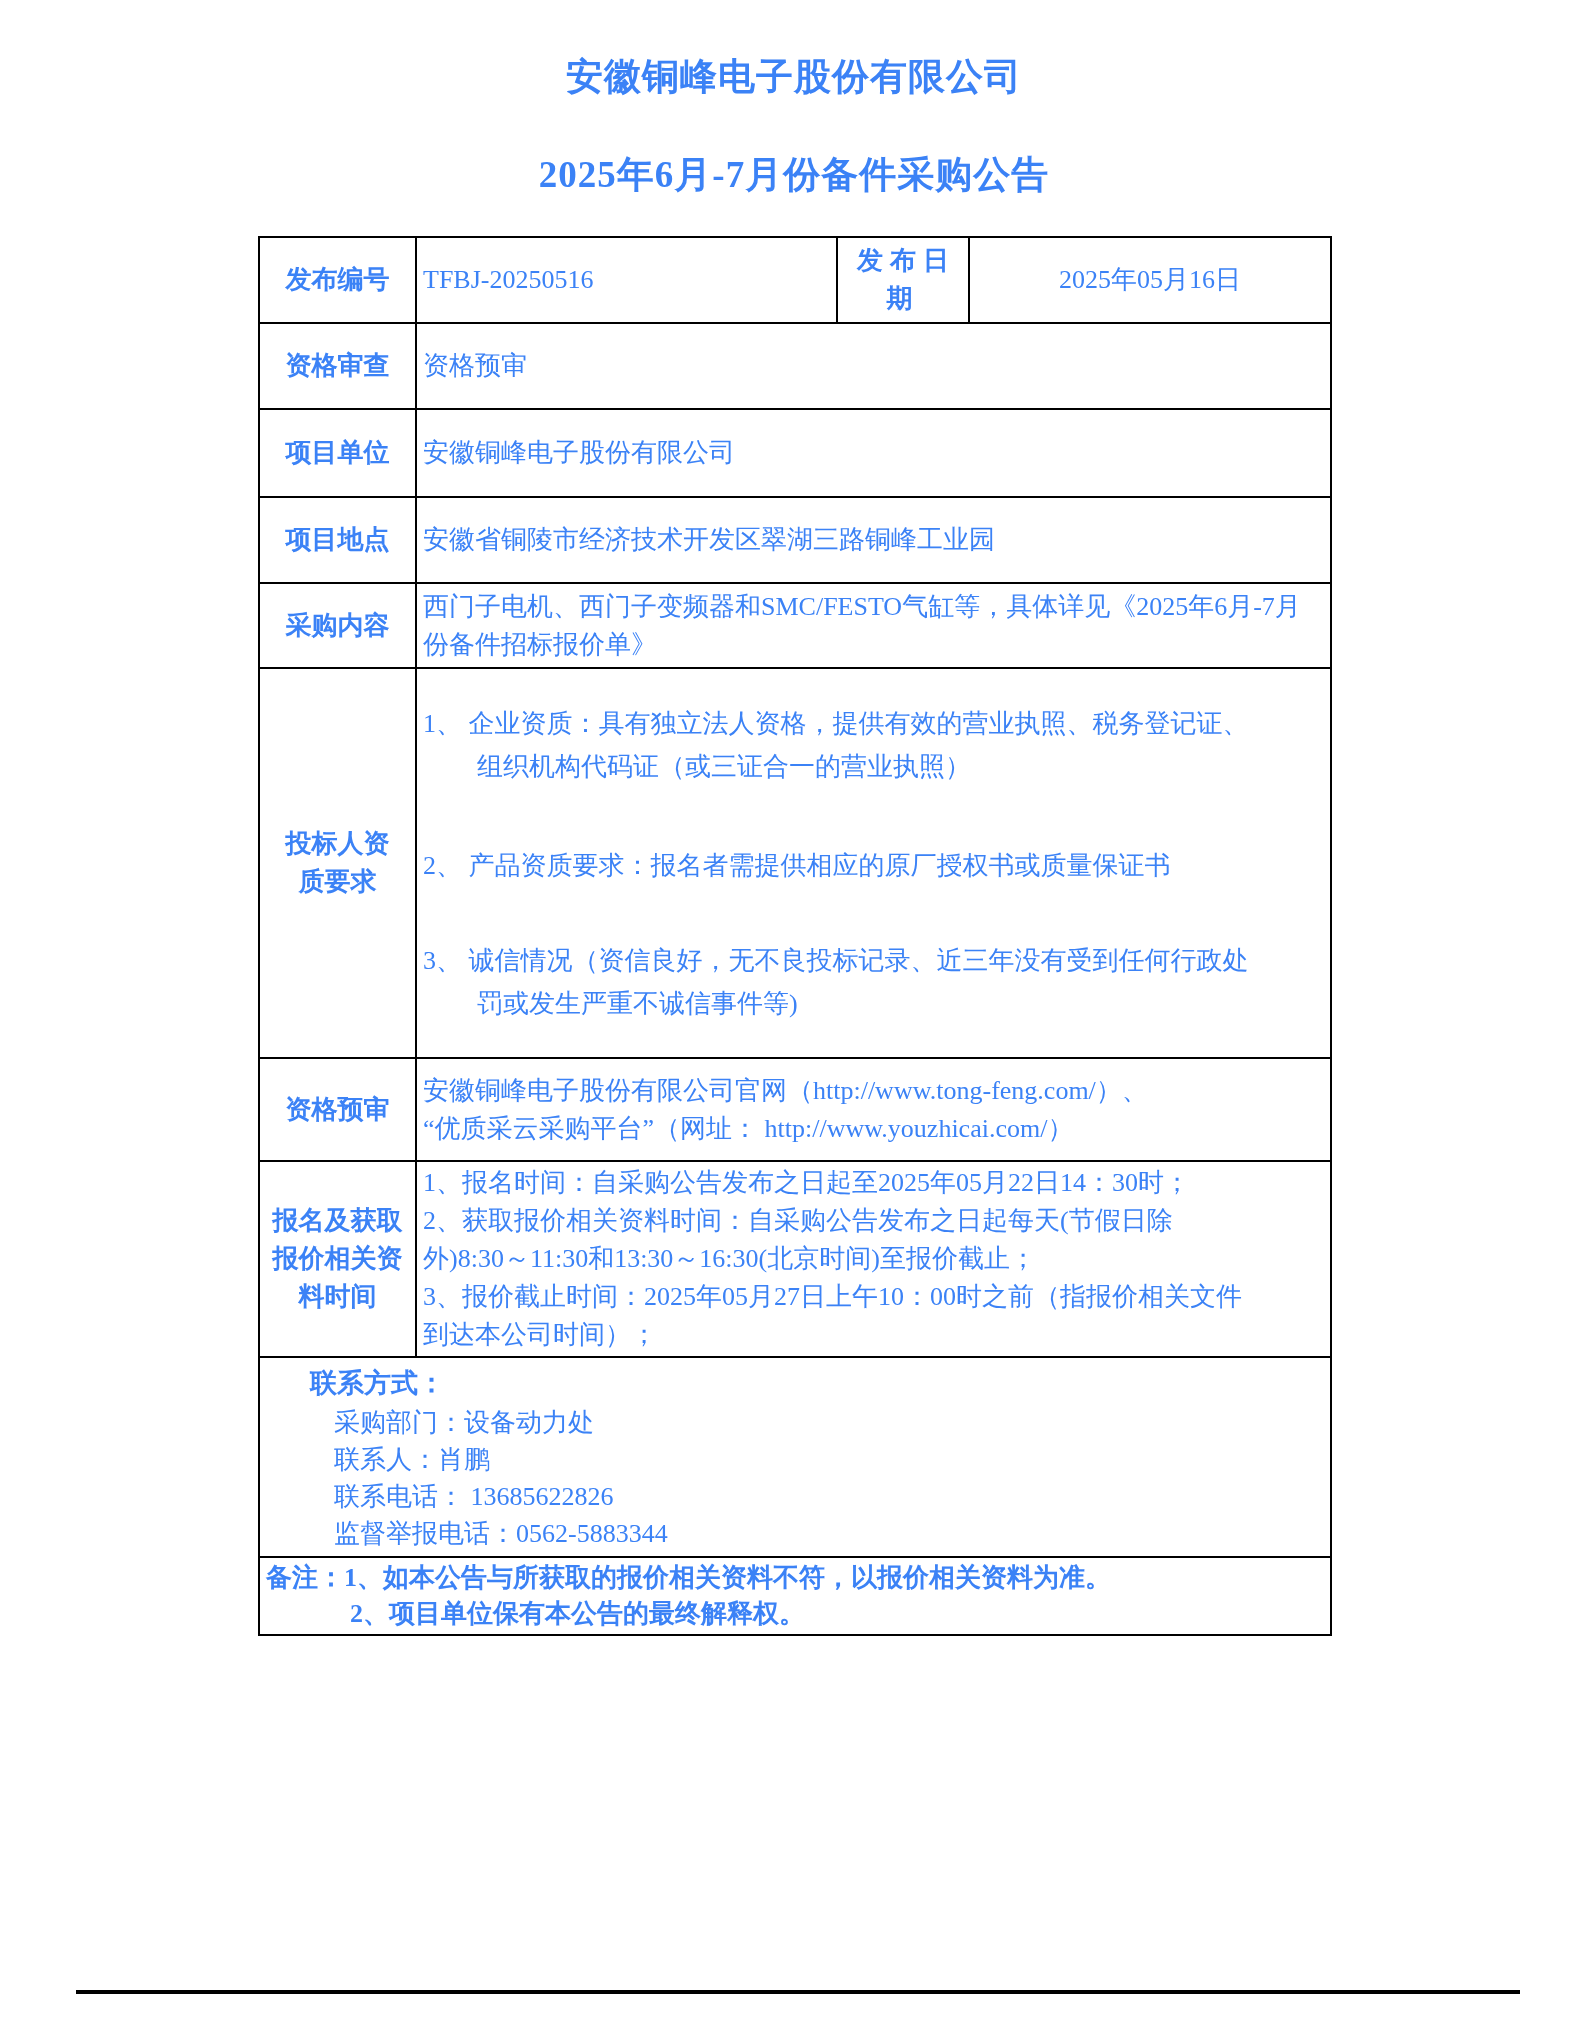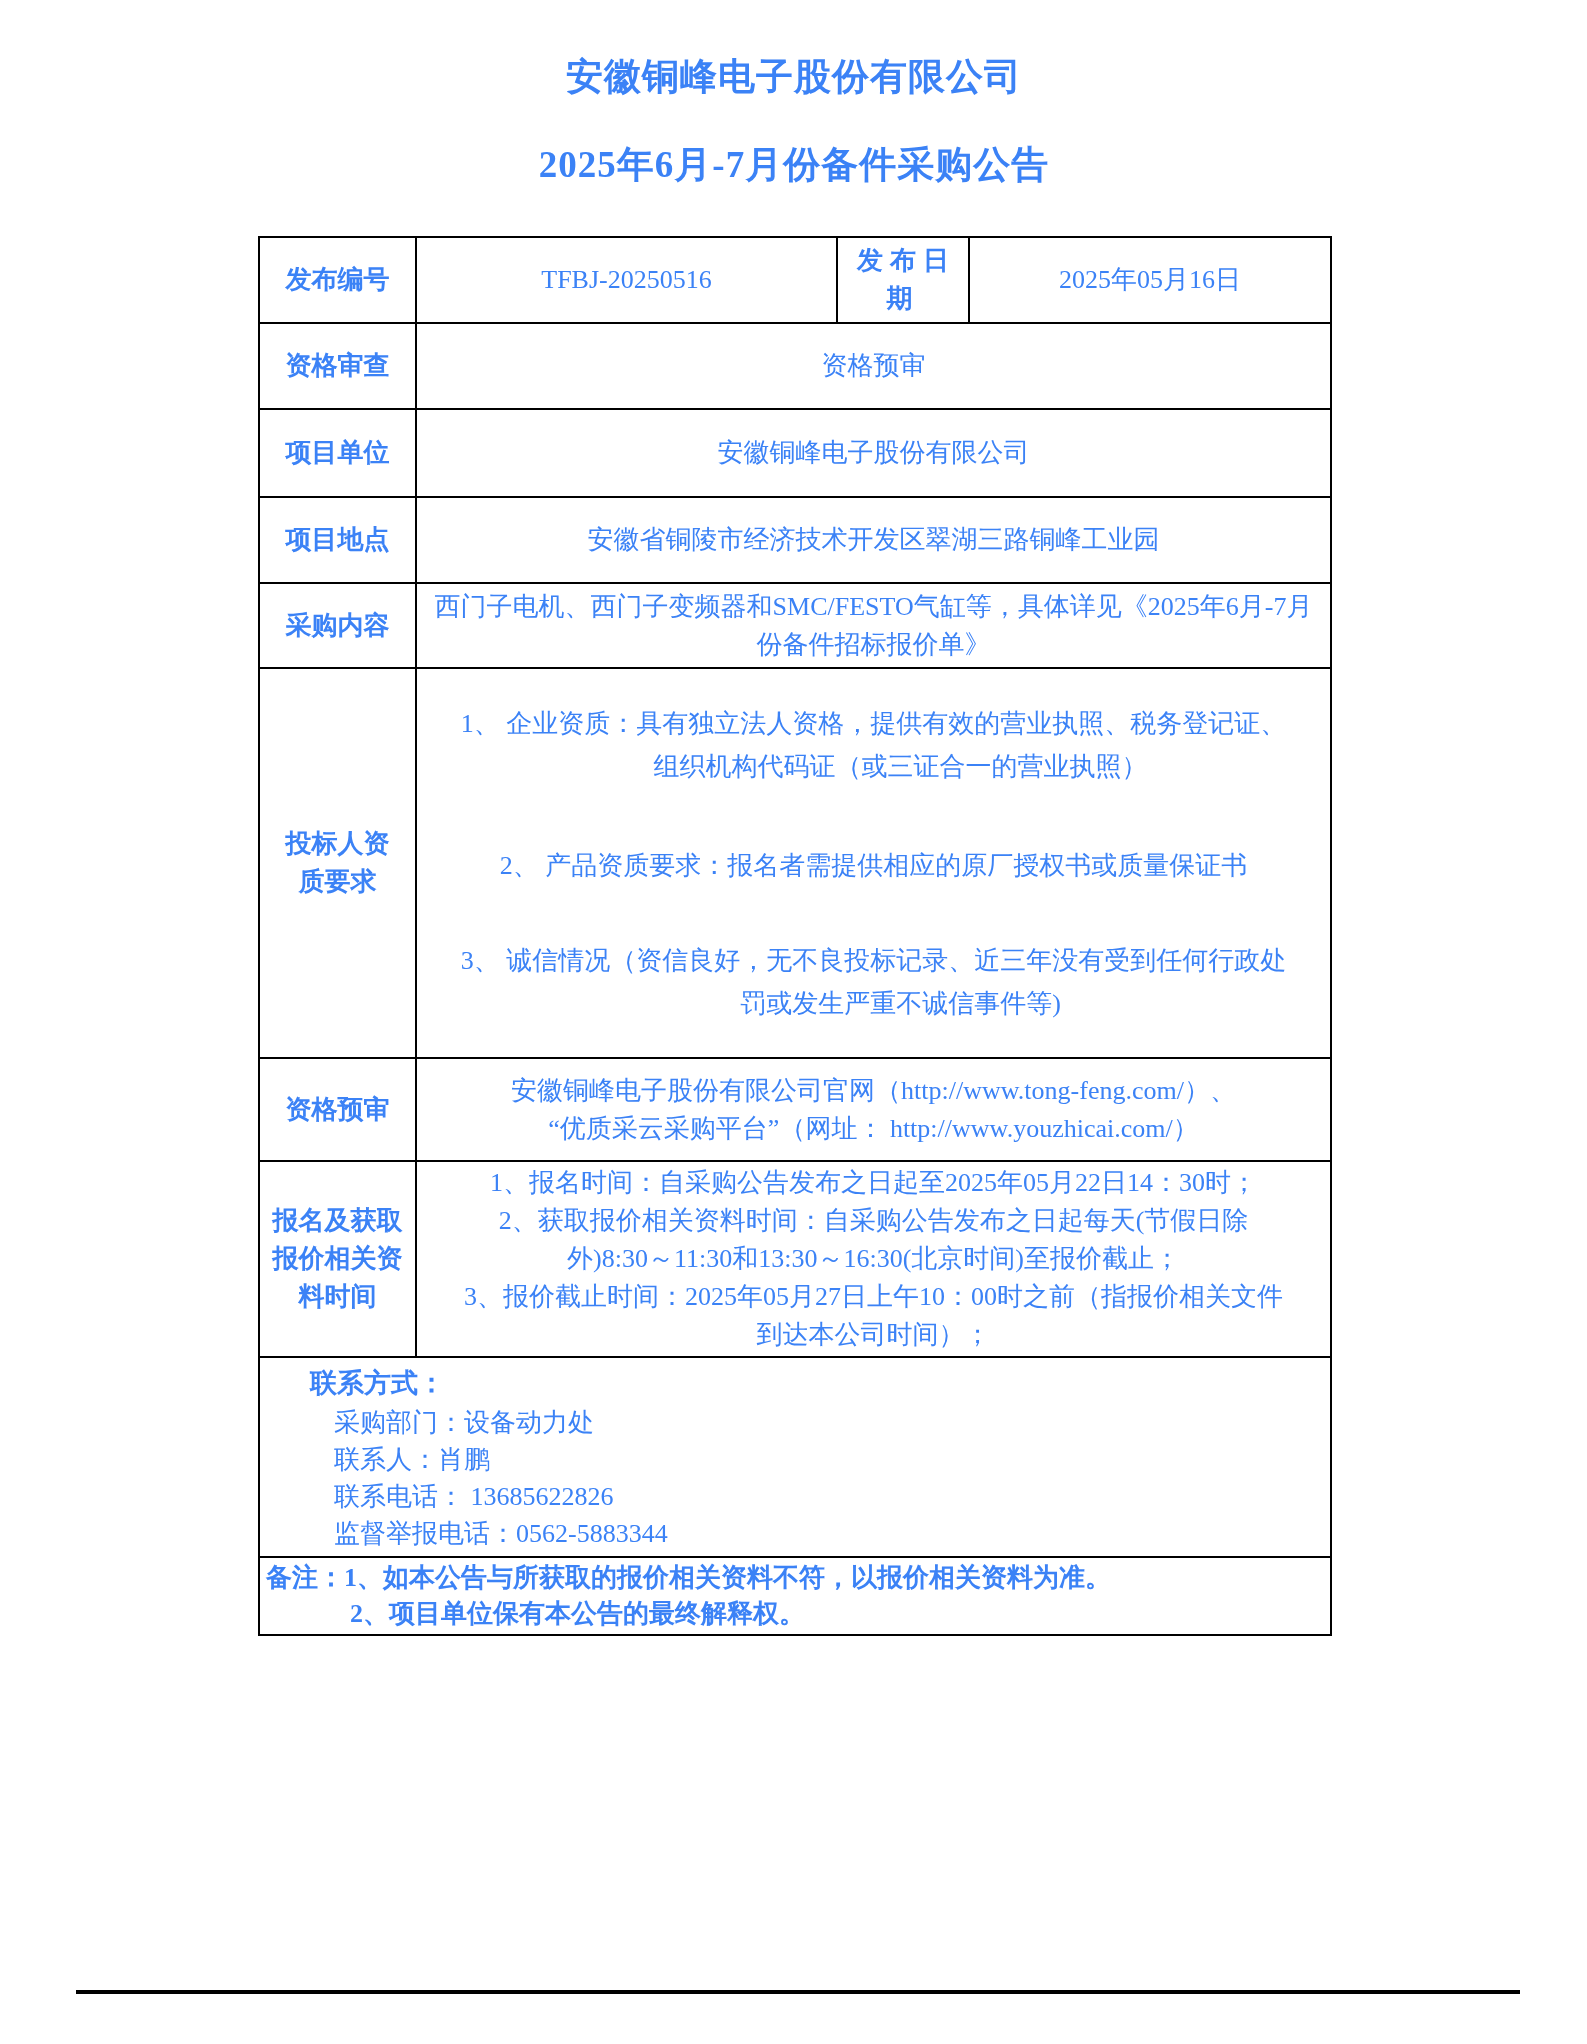--- a/index.html
+++ b/index.html
@@ -17,21 +17,21 @@
     left: 258px;
     width: 1072px;
     text-align: center;
     font-weight: bold;
     font-size: 37px;
     line-height: 46px;
     letter-spacing: 1px;
     white-space: nowrap;
   }
   .doc-title { top: 54px; }
-  .doc-subtitle { top: 142px; }
+  .doc-subtitle { top: 152px; }
 
   table.announce {
     position: absolute;
     left: 258px;
     top: 236px;
     width: 1072px;
     border-collapse: collapse;
     table-layout: fixed;
   }
   table.announce td {
@@ -44,21 +44,21 @@
   }
   td.lbl {
     text-align: center;
     font-weight: bold;
     font-size: 27px;
     line-height: 42px;
     white-space: pre-line;
     padding: 2px 2px;
   }
   td.lbl-date { letter-spacing: 7px; text-indent: 7px; }
-  td.val { text-align: center; }
+  td.val { text-align: left; }
   td.val-center { text-align: center; }
 
   td.qual-cell { vertical-align: top; padding: 14px 8px 0 6px; border-radius: 12px; }
   .qual-item {
     white-space: pre-line;
     line-height: 43px;
     padding-left: 54px;
     text-indent: -54px;
   }
   .qual-item.gap1 { margin-top: 56px; }

